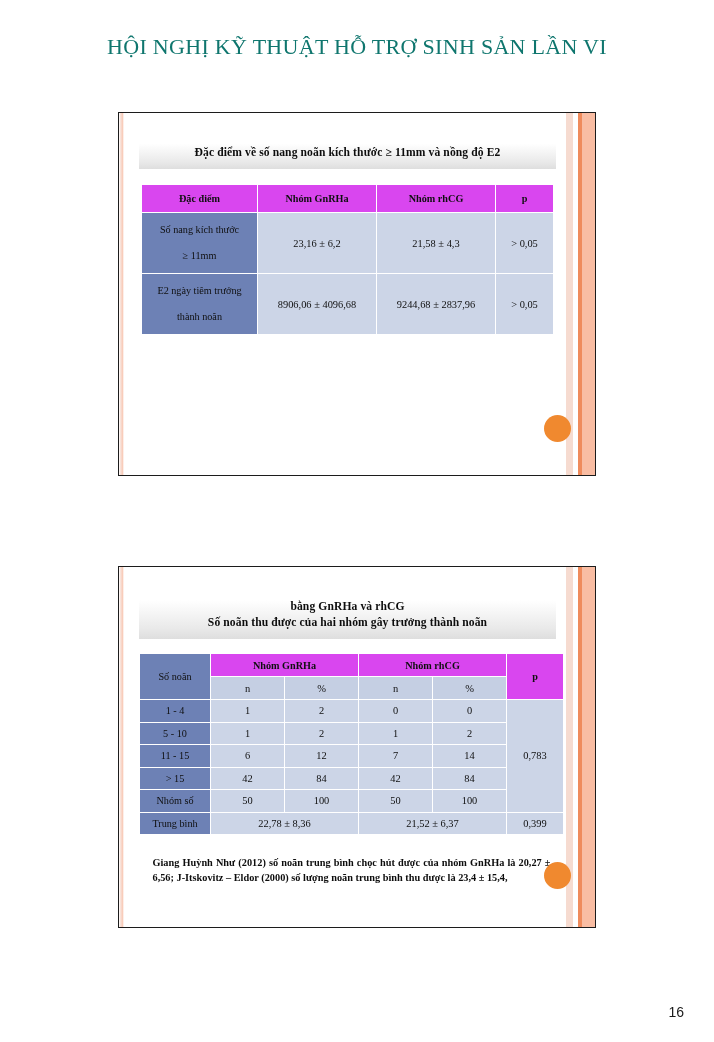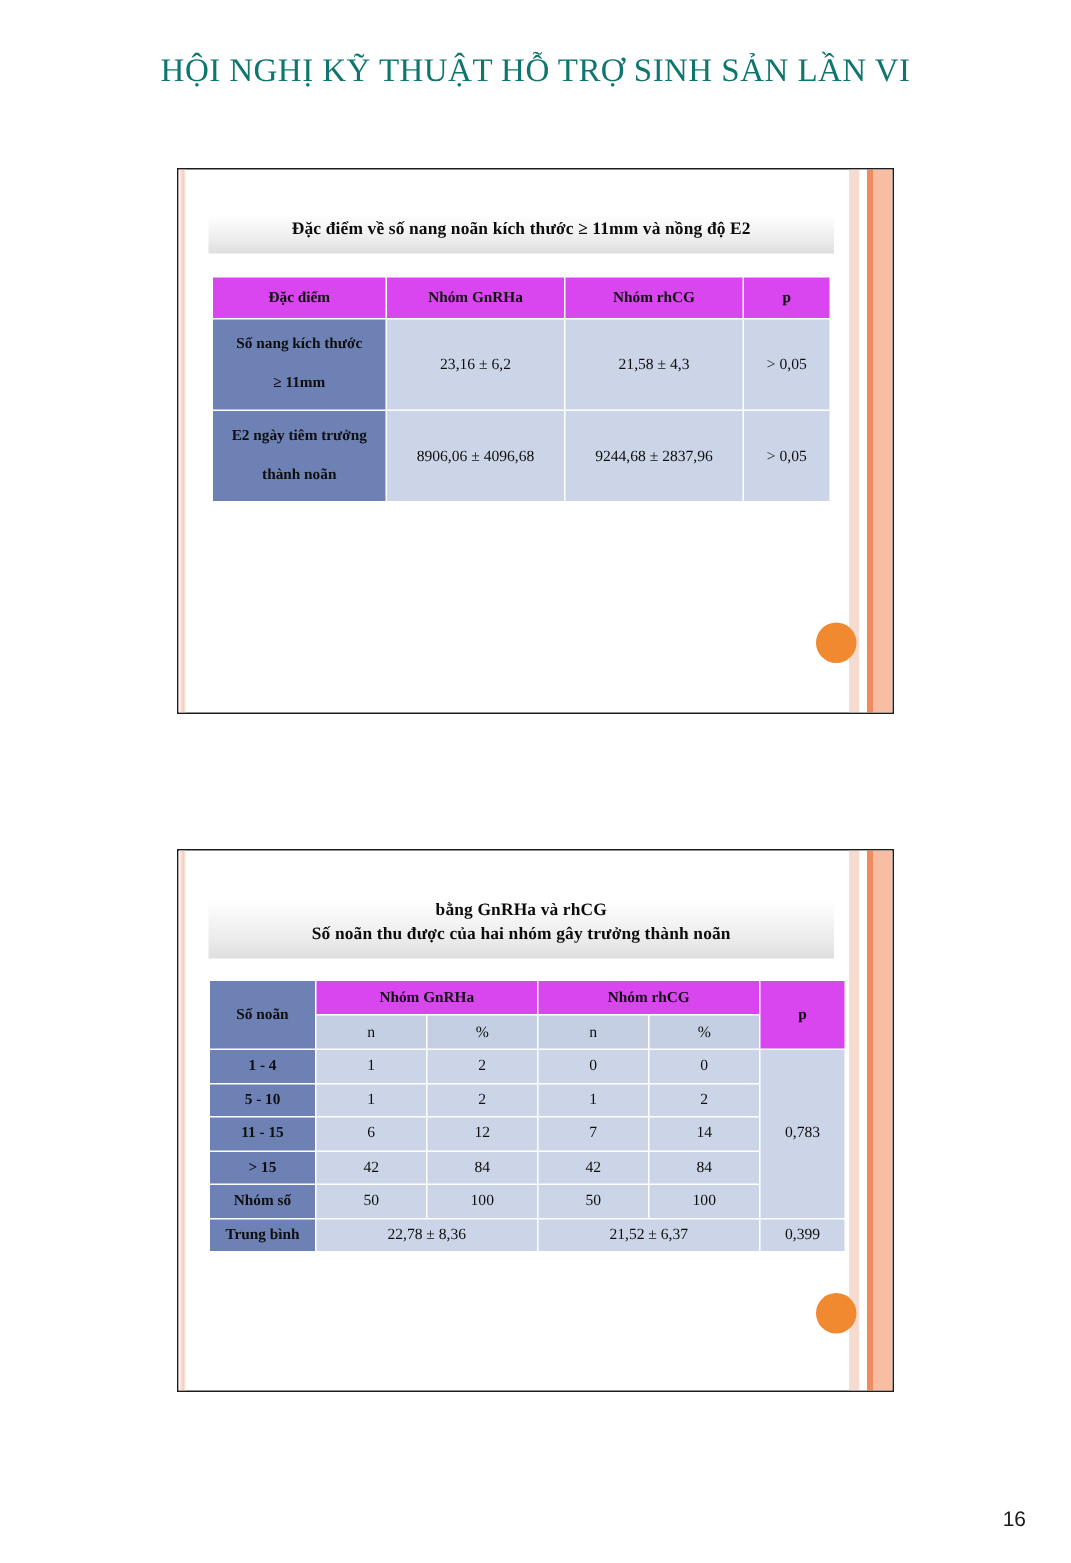--- a/index.html
+++ b/index.html
@@ -119,21 +119,21 @@
     font-weight: bold;
     font-size: 10.2px;
   }
   .hd-sub {
     background: #c5cfe3;
     font-weight: normal;
     font-size: 10.5px;
   }
   .rh {
     background: #6d81b5;
-    font-weight: bold;
+    font-weight: normal;
     font-size: 10.2px;
     line-height: 24px;
   }
   .cell {
     background: #ccd5e7;
     font-size: 10.4px;
   }
 
   
   #table-1 { margin-top: 15px; }
@@ -323,16 +323,17 @@
         </tr>
         <tr>
           <th class="rh">Trung bình</th>
           <td class="cell" colspan="2">22,78 ± 8,36</td>
           <td class="cell" colspan="2">21,52 ± 6,37</td>
           <td class="p-cell">0,399</td>
         </tr>
       </tbody>
     </table>
 
+    <div class="footnote">Giang Huỳnh Như (2012) số noãn trung bình chọc hút được của nhóm GnRHa là 20,27 ± 6,56; J-Itskovitz – Eldor (2000) số lượng noãn trung bình thu được là 23,4 ± 15,4,</div>
   </div>
 </div>
 
 <div class="page-number">16</div>
 
 </body></html>

